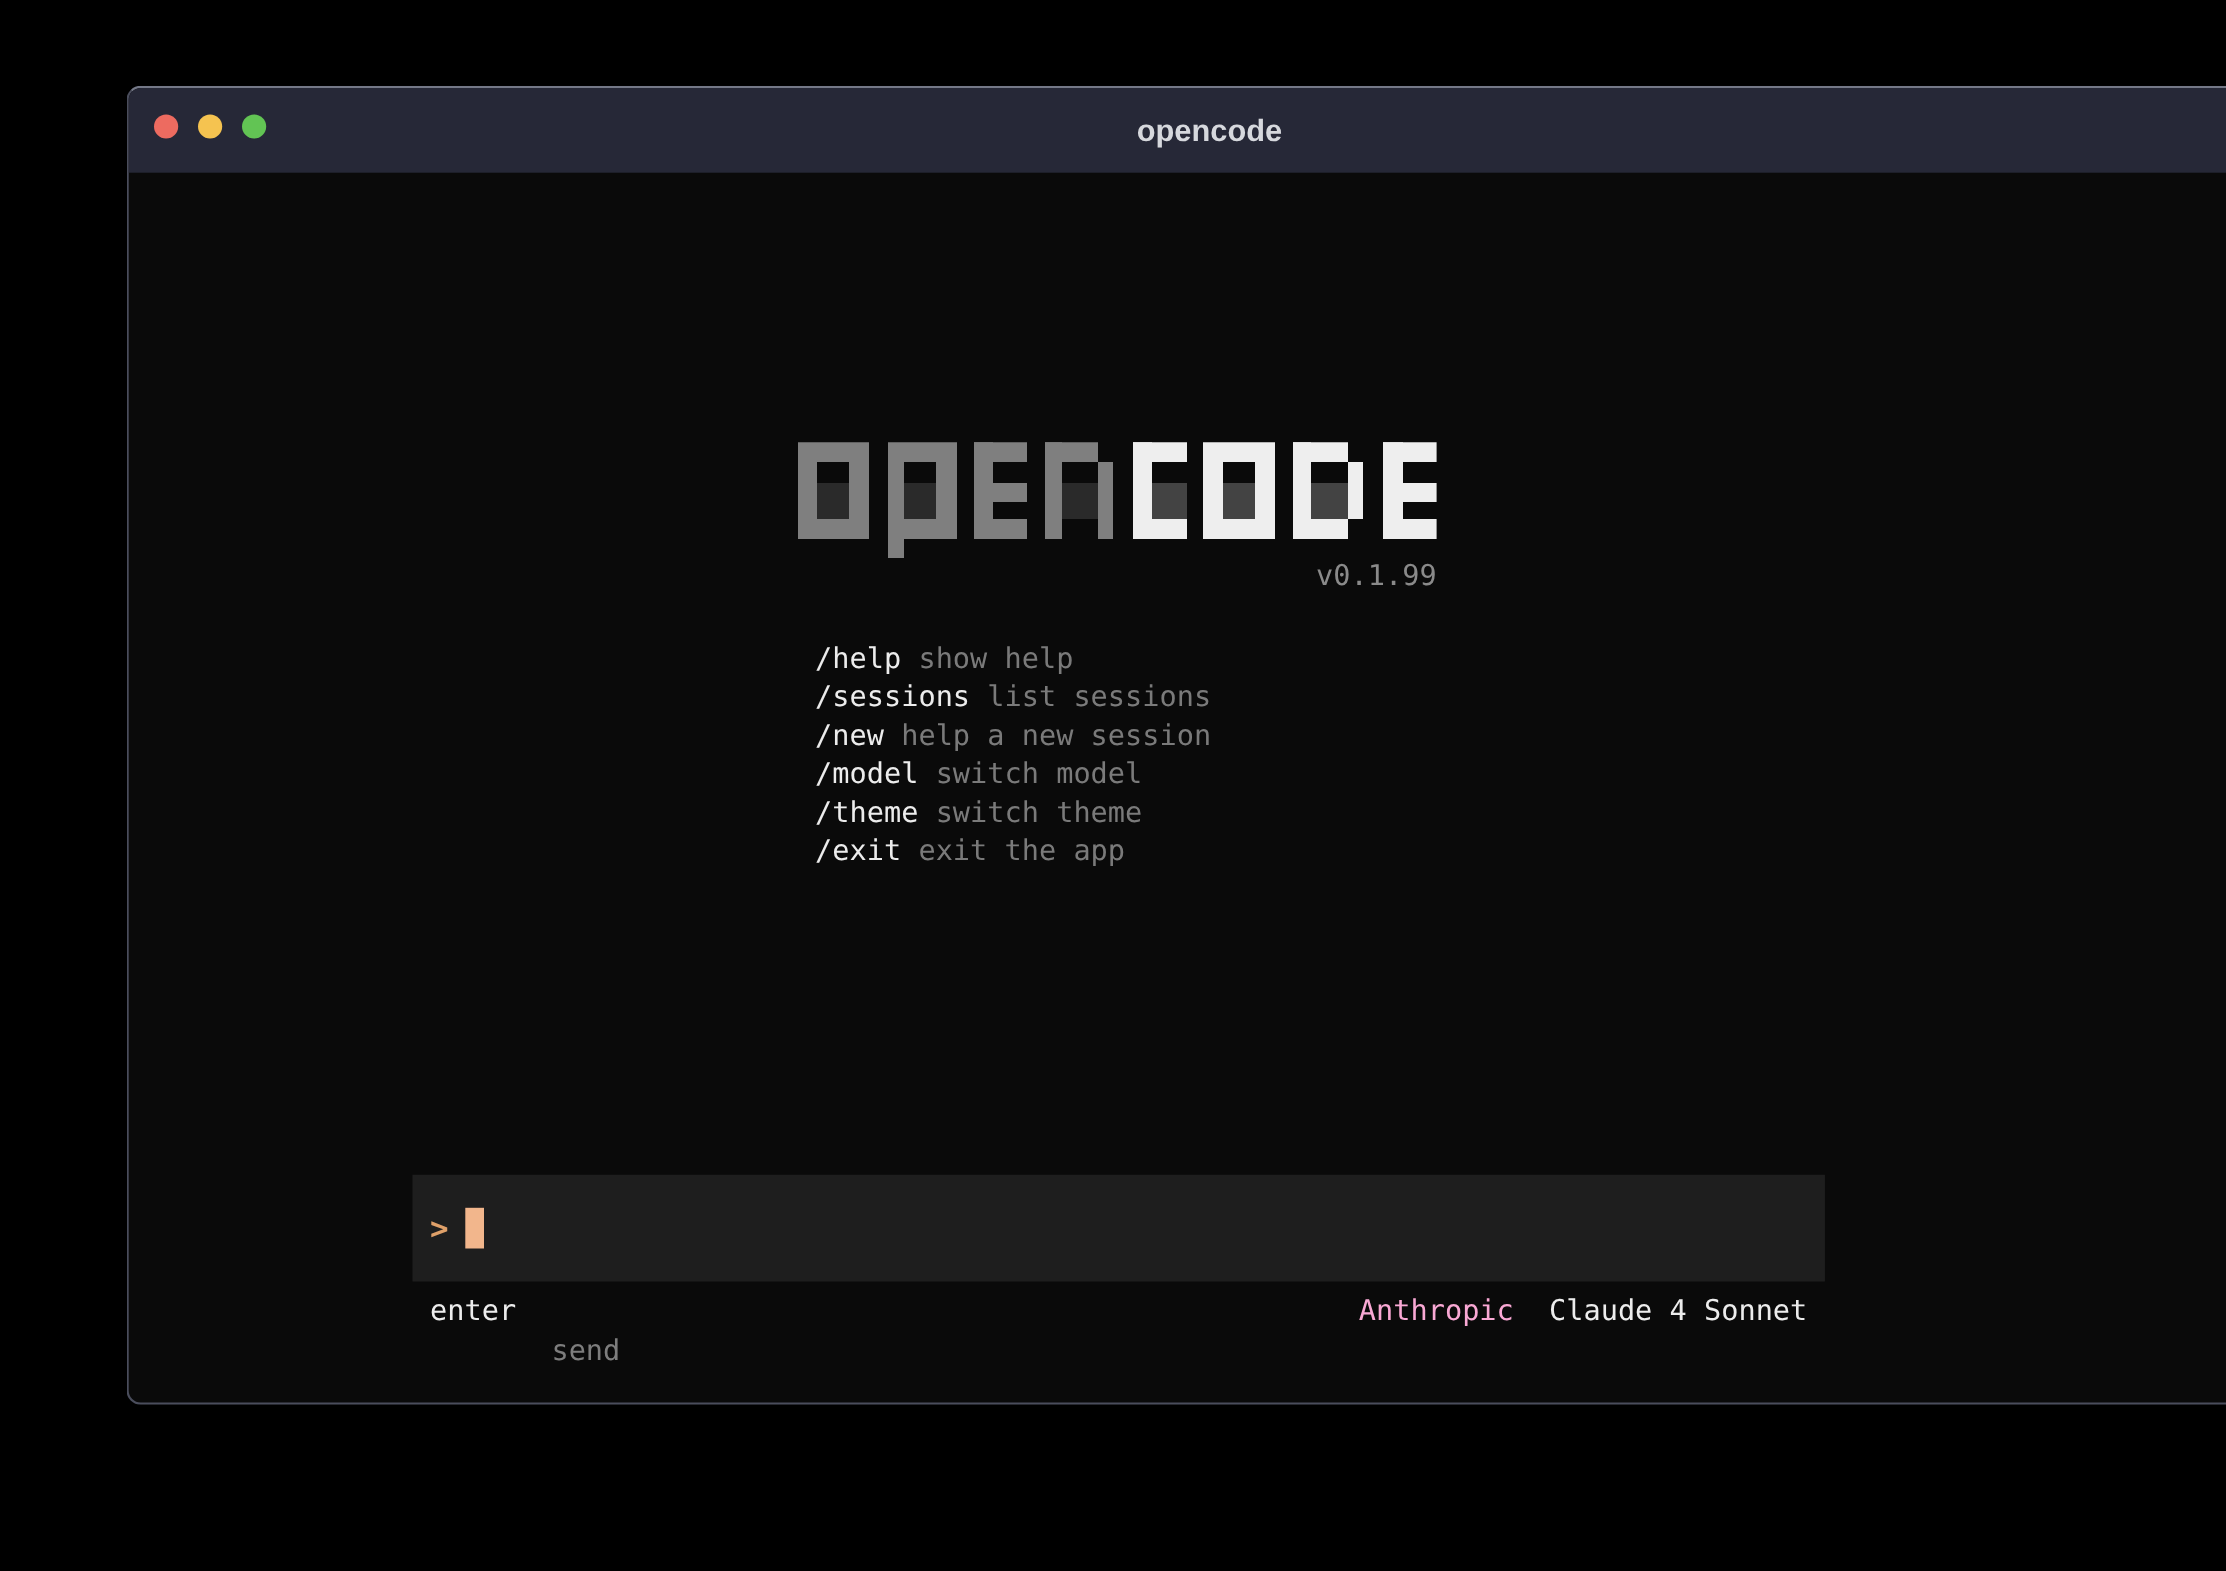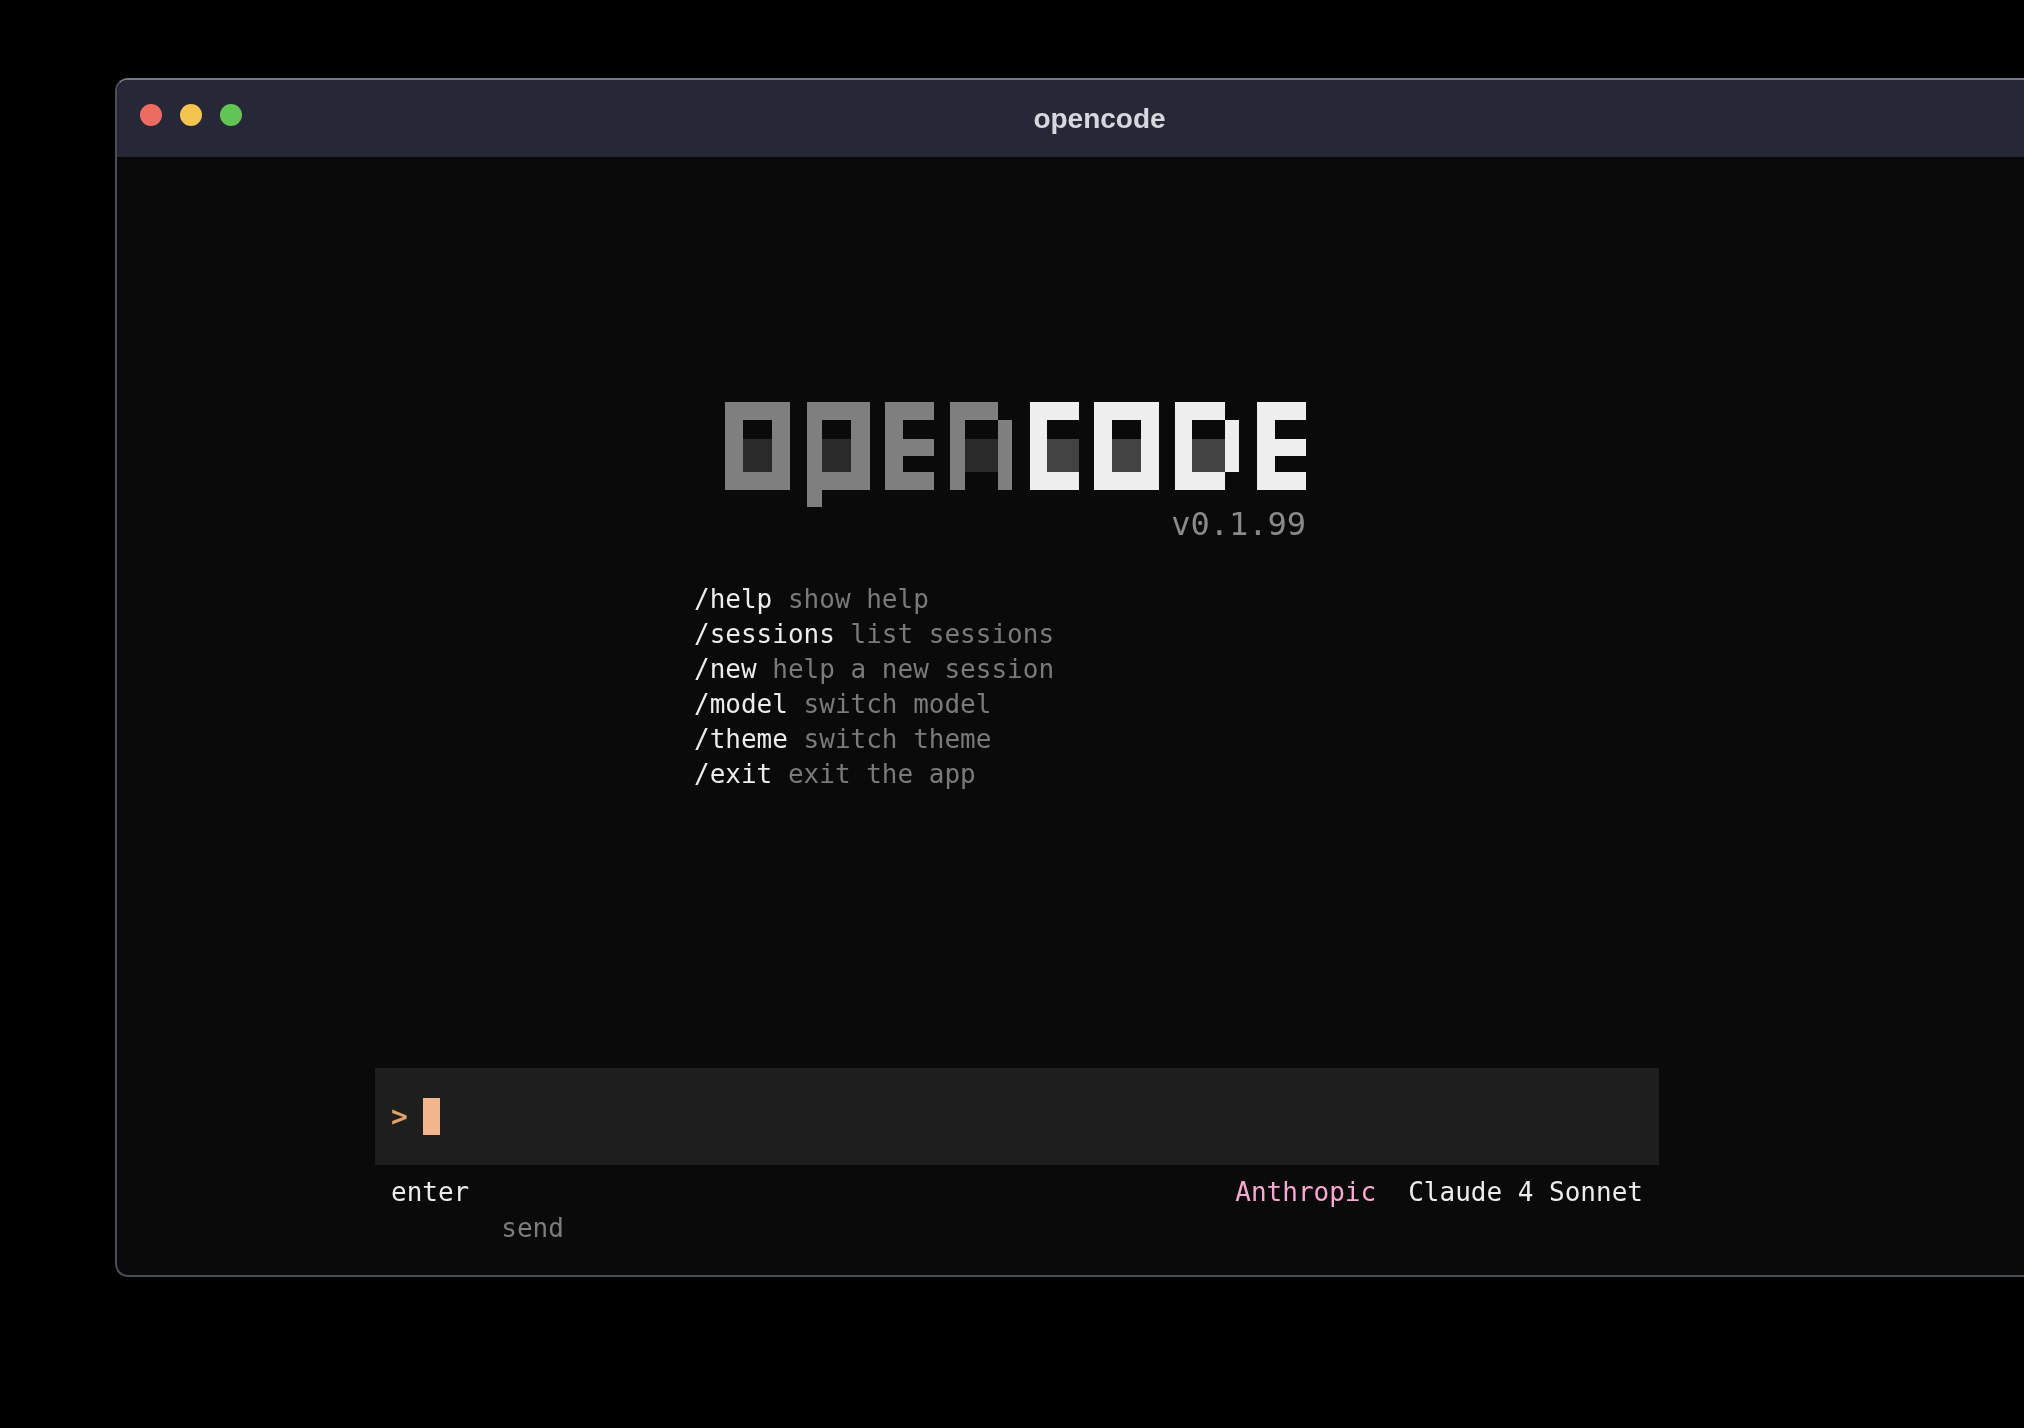--- a/index.html
+++ b/index.html
@@ -17,23 +17,23 @@
   .lights { position:absolute; left:23px; top:24px; display:flex; gap:18px; }
   .light { width:22px; height:22px; border-radius:50%; }
   .light.red    { background:#ed6b60; }
   .light.yellow { background:#f5c350; }
   .light.green  { background:#62c454; }
 
   .logo { position:absolute; left:608px; top:322px; width:581px; height:106px; }
   .logo svg { display:block; width:581px; height:106px; shape-rendering:crispEdges; }
 
   .version { position:absolute; left:608px; top:430px; width:581px;
-             text-align:right; font-size:32px; line-height:28px; color:#8a8a8a; }
+             text-align:right; font-size:26px; line-height:28px; color:#8a8a8a; }
 
-  .commands { position:absolute; left:577px; top:502px; font-size:26px; line-height:35px; }
+  .commands { position:absolute; left:624px; top:502px; font-size:26px; line-height:35px; }
   .cmd-row { white-space:pre; }
   .cmd-name { color:#ececec; }
   .cmd-desc { color:#7a7a7a; }
 
   .inputbox { position:absolute; left:258px; top:988px; width:1284px; height:97px;
               background:#1e1e1e; display:flex; align-items:center; padding:0 16px; }
   .prompt { color:#dfa069; font-size:28px; font-weight:bold; line-height:97px; }
   .cursor { width:17px; height:37px; background:#f2b68c; margin-left:15px; }
   .input-value { color:#ececec; font-size:26px; margin-left:6px; }
 

